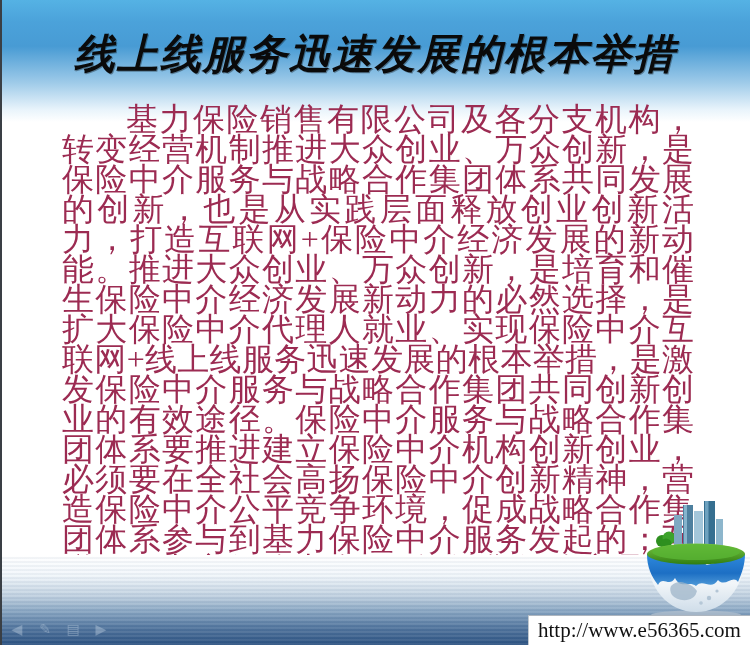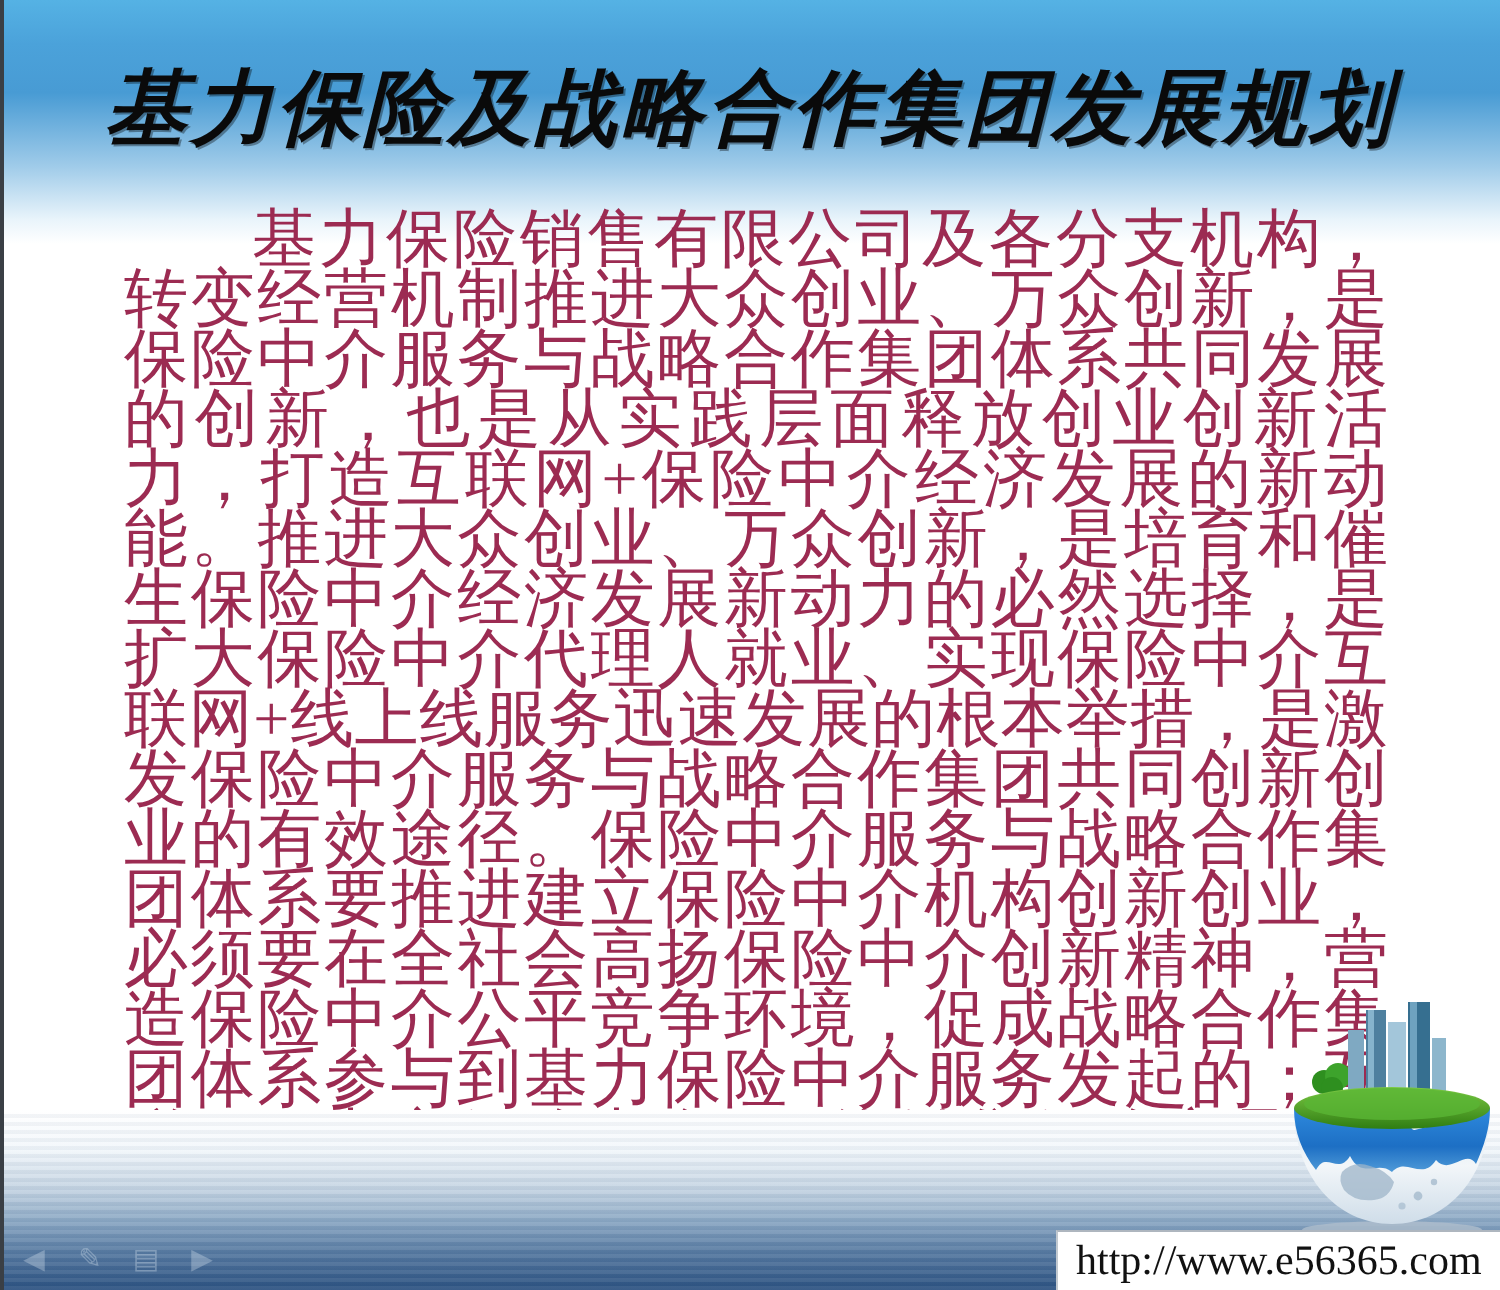--- a/index.html
+++ b/index.html
@@ -36,21 +36,21 @@
   .url-box span{font-family:"Liberation Serif","DejaVu Serif",serif;font-size:21px;color:#111;}
 </style>
 </head>
 <body>
 
 <div class="stage">
 
   <div class="sky"></div>
   <div class="left-edge"></div>
 
-  <div class="title">基力保险及战略合作集团发展规划</div>
+  <div class="title">线上线服务迅速发展的根本举措</div>
 
   <div class="body-text">基力保险销售有限公司及各分支机构，转变经营机制推进大众创业、万众创新，是保险中介服务与战略合作集团体系共同发展的创新，也是从实践层面释放创业创新活力，打造互联网+保险中介经济发展的新动能。推进大众创业、万众创新，是培育和催生保险中介经济发展新动力的必然选择，是扩大保险中介代理人就业、实现保险中介互联网+线上线服务迅速发展的根本举措，是激发保险中介服务与战略合作集团共同创新创业的有效途径。保险中介服务与战略合作集团体系要推进建立保险中介机构创新创业，必须要在全社会高扬保险中介创新精神，营造保险中介公平竞争环境，促成战略合作集团体系参与到基力保险中介服务发起的；互联网＋电商保险中介--网络销售保险产品”创新创业的大潮。</div>
 
   <div class="sea">
     <div class="waves"></div>
   </div>
 
   <div class="controls">
     <div class="ctl">◀</div>
     <div class="ctl">✎</div>

